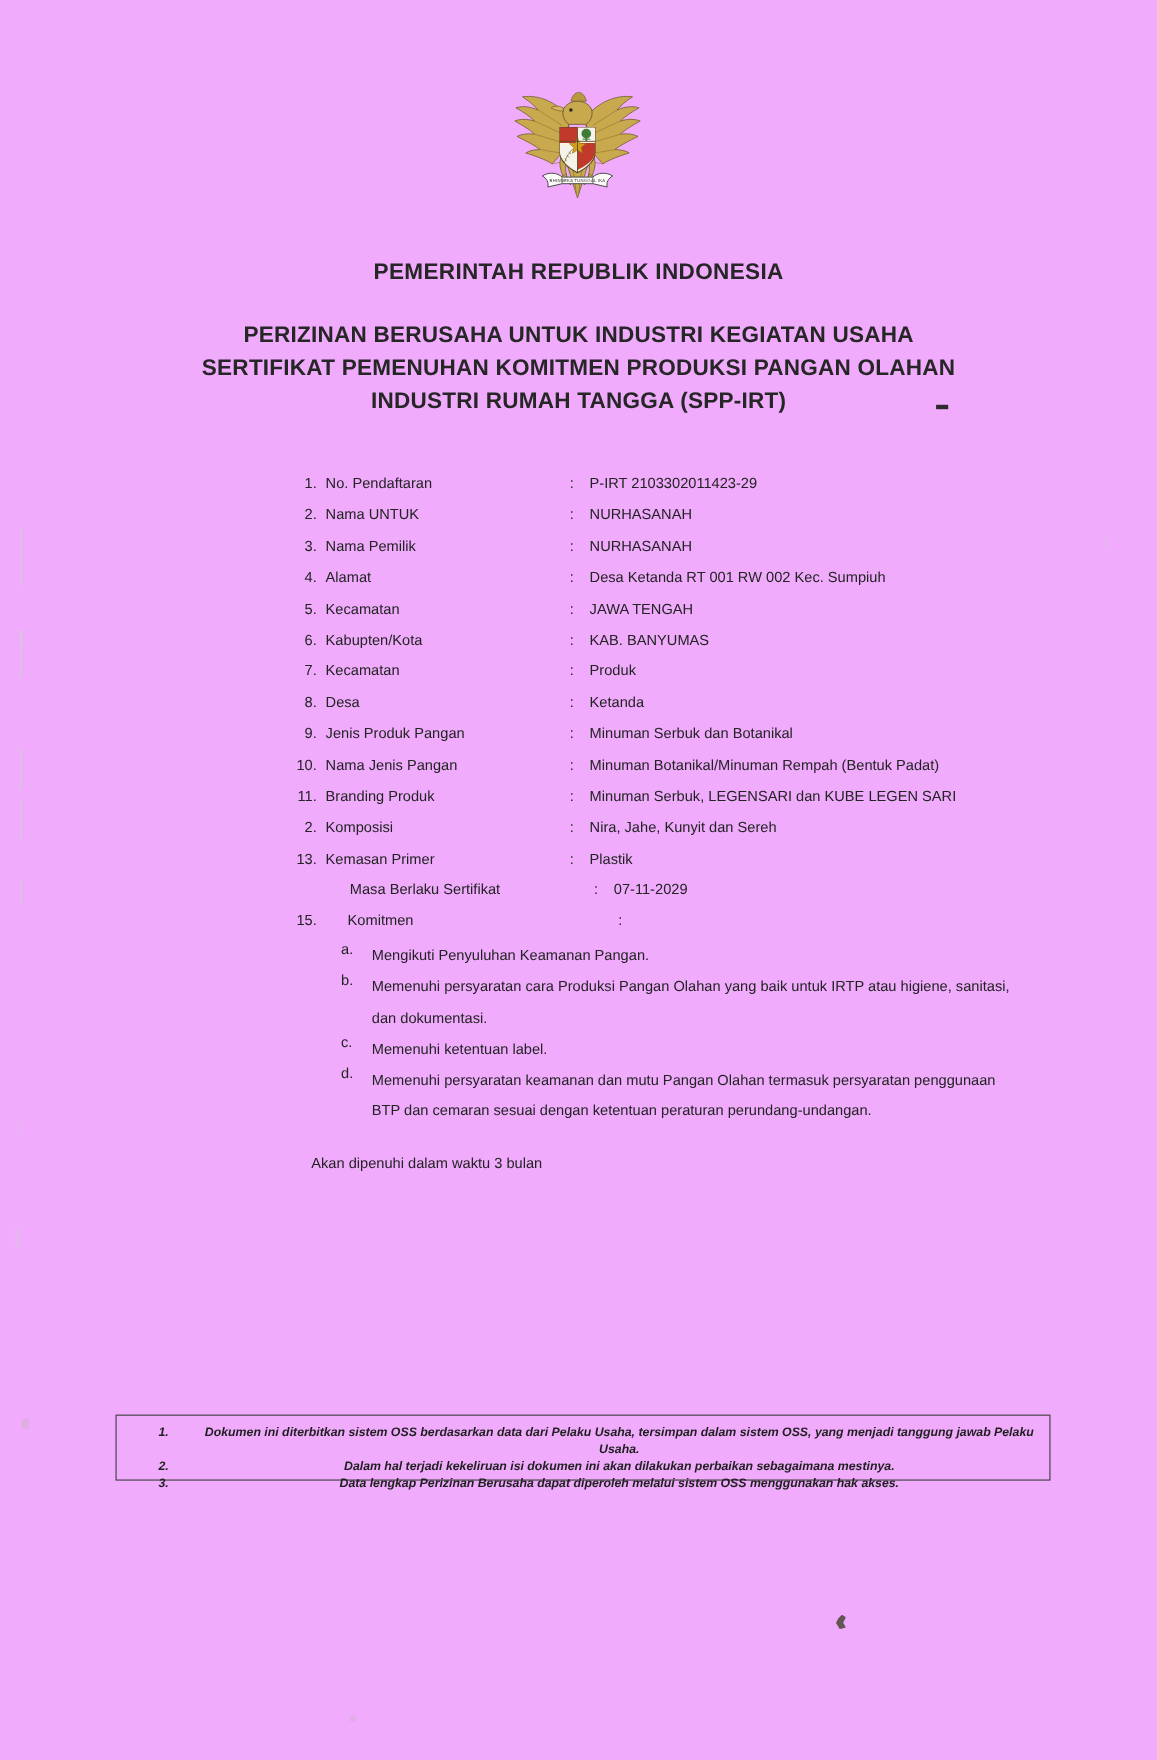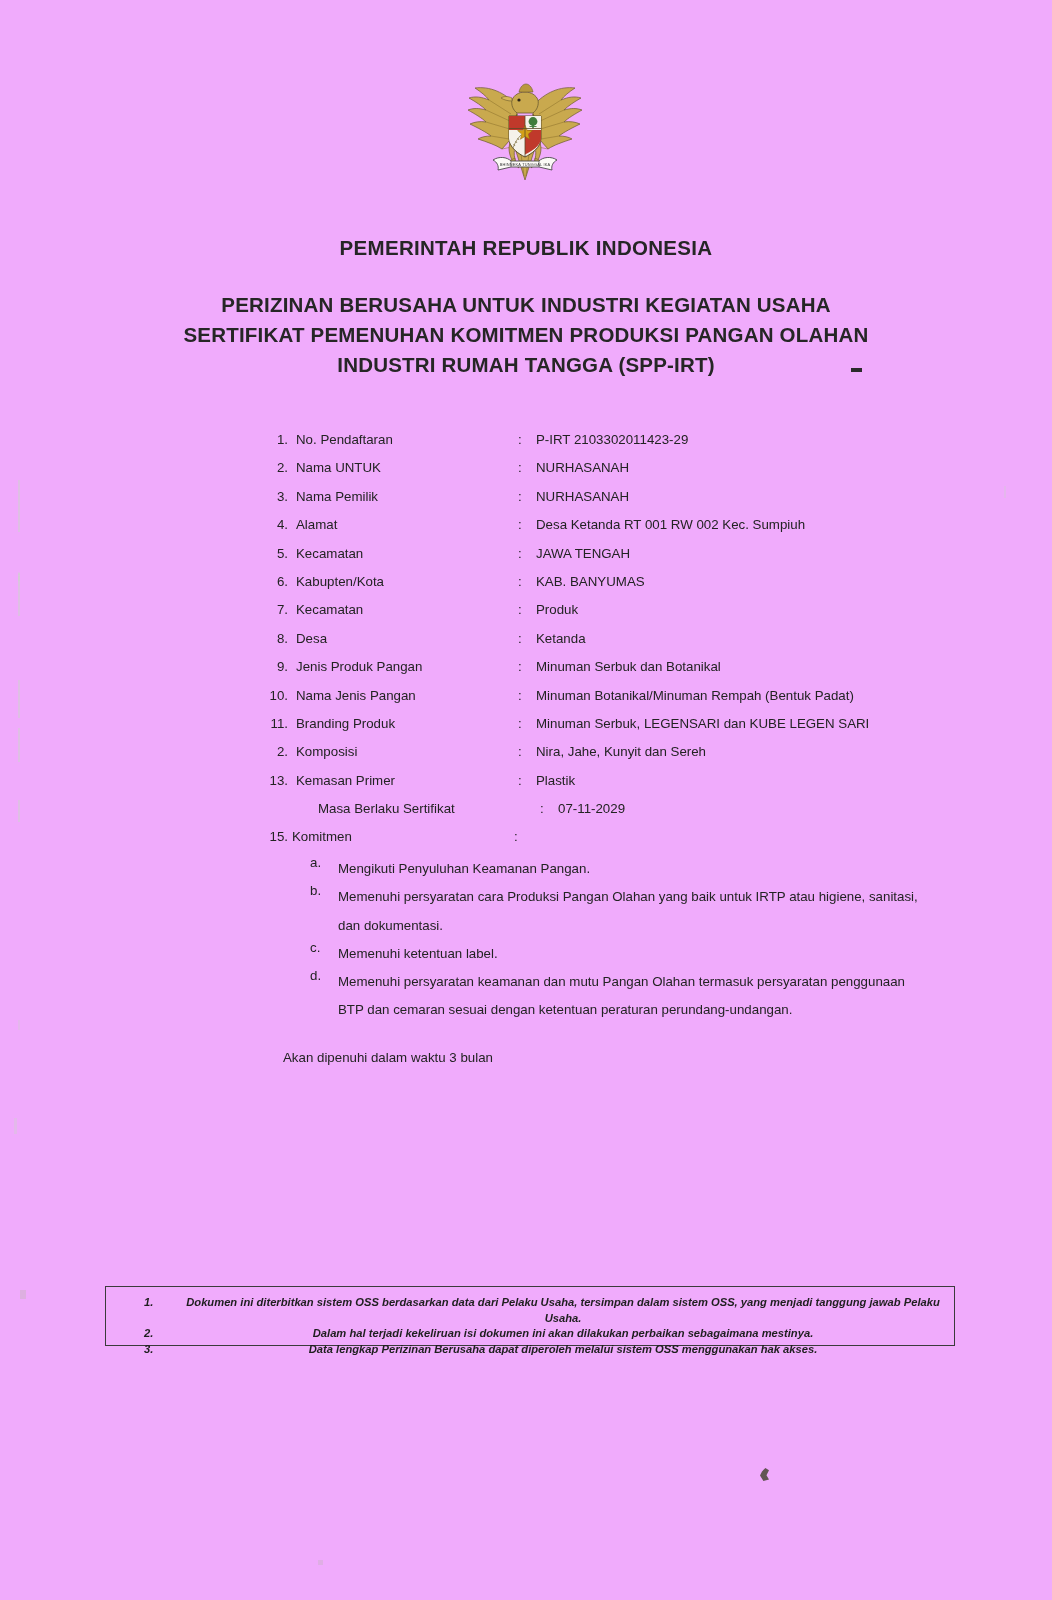--- a/index.html
+++ b/index.html
@@ -373,21 +373,21 @@
       <span class="f-label">Kemasan Primer</span>
       <span class="f-colon">:</span>
       <span class="f-value">Plastik</span>
     </div>
     <div class="field-row indent-label">
       <span class="f-num"></span>
       <span class="f-label">Masa Berlaku Sertifikat</span>
       <span class="f-colon">:</span>
       <span class="f-value">07-11-2029</span>
     </div>
-    <div class="field-row" style="height:30px;">
+    <div class="field-row" style="height:30px;gap:24px;">
       <span class="f-num">15.</span>
       <span class="f-label" style="padding-left:4px;">Komitmen</span>
       <span class="f-colon">:</span>
       <span class="f-value"></span>
     </div>
   </div>
 
   <div class="commit-list">
     <div class="commit-item">
       <span class="c-mark">a.</span>

